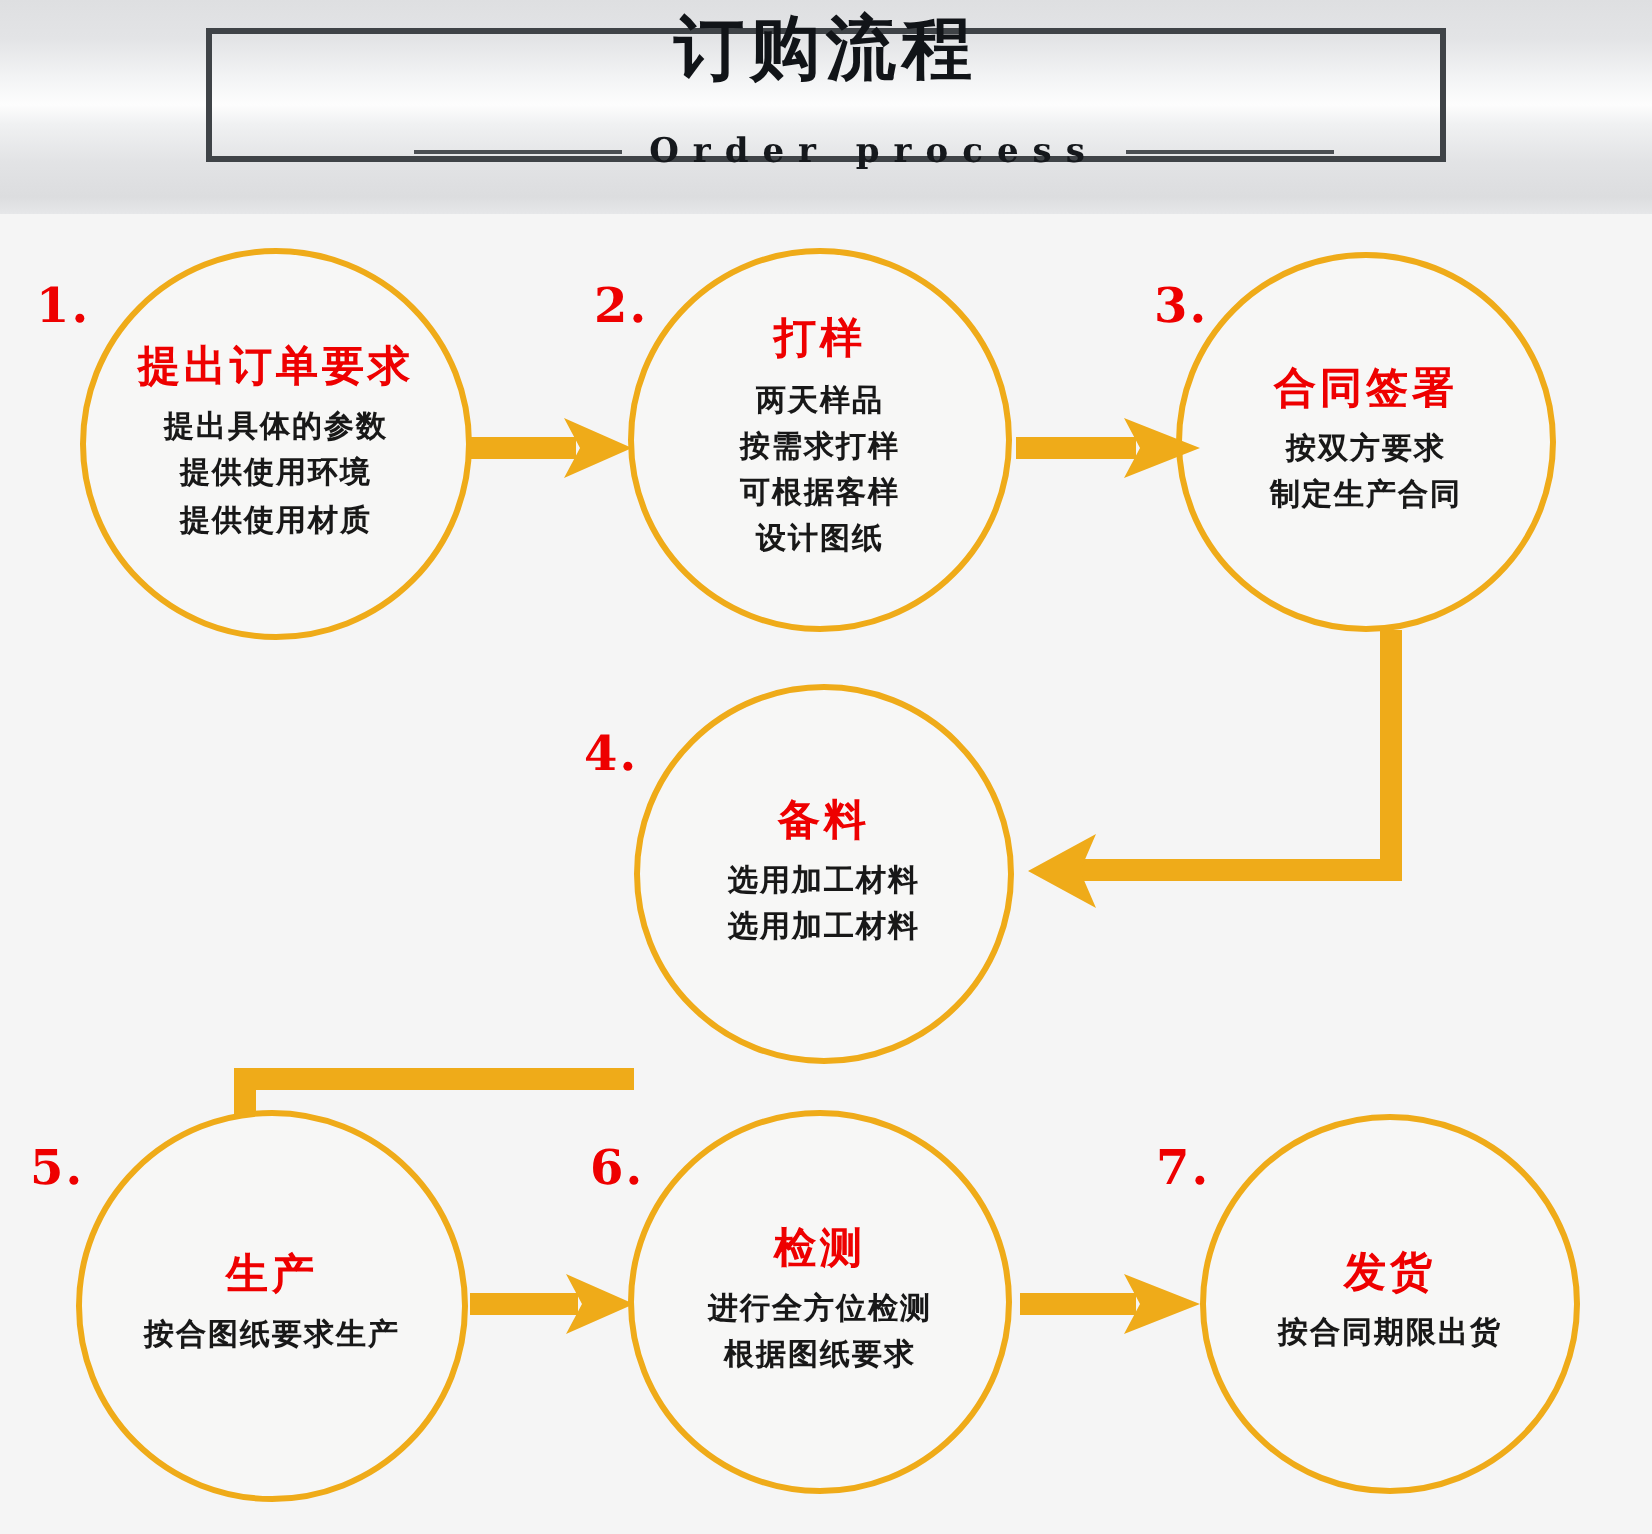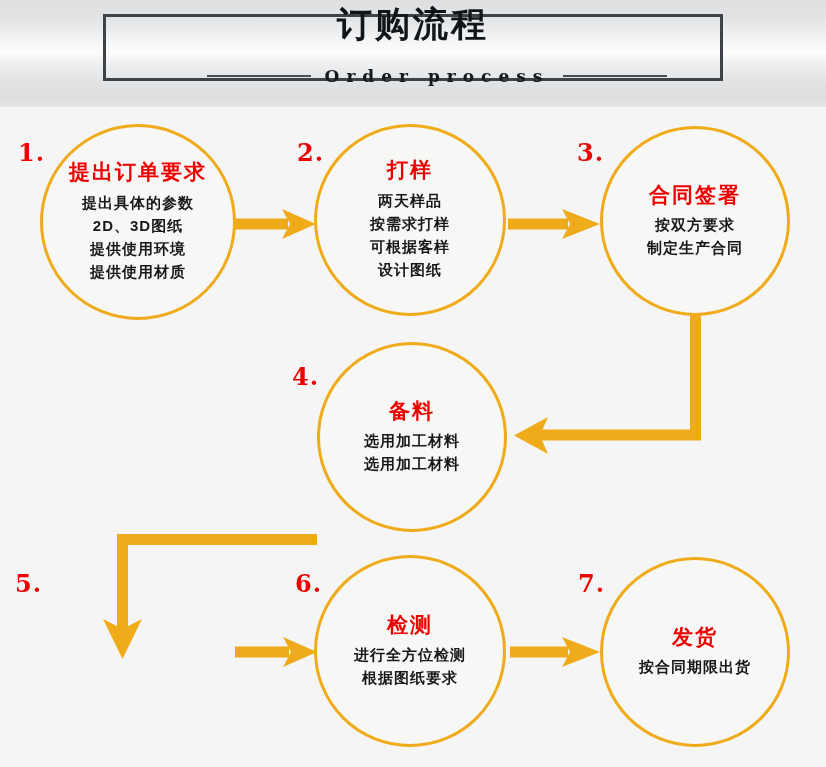--- a/index.html
+++ b/index.html
@@ -142,39 +142,38 @@
   </div>
 </div>
 
 <div class="flow">
 
   <span class="step-num" style="left:18px; top:31px;">1.</span>
   <div class="node" style="left:40px; top:17px; width:196px; height:196px;">
     <div class="node-title">提出订单要求</div>
     <div class="node-lines">
       <div>提出具体的参数</div>
-      <div>2D、3D图纸</div>
       <div>提供使用环境</div>
       <div>提供使用材质</div>
     </div>
   </div>
 
   <span class="step-num" style="left:297px; top:31px;">2.</span>
   <div class="node" style="left:314px; top:17px; width:192px; height:192px;">
     <div class="node-title">打样</div>
     <div class="node-lines">
       <div>两天样品</div>
       <div>按需求打样</div>
       <div>可根据客样</div>
       <div>设计图纸</div>
     </div>
   </div>
 
   <span class="step-num" style="left:577px; top:31px;">3.</span>
-  <div class="node" style="left:600px; top:19px; width:190px; height:190px;">
+  <div class="node" style="left:588px; top:19px; width:190px; height:190px;">
     <div class="node-title">合同签署</div>
     <div class="node-lines">
       <div>按双方要求</div>
       <div>制定生产合同</div>
     </div>
   </div>
 
   <svg class="arrow-h" style="left:232px; top:97px; width:86px;" viewBox="0 0 86 40">
     <path d="M2 20 L56 20" stroke="#efab19" stroke-width="11" fill="none"></path>
     <path d="M50 5 L84 20 L50 35 L58 20 Z" fill="#efab19"></path>
@@ -198,20 +197,26 @@
     <path d="M195.5 8 L195.5 128 L40 128" stroke="#efab19" stroke-width="11" fill="none" stroke-linecap="butt"></path>
     <path d="M48 110 L14 128.5 L48 147 L40 128.5 Z" fill="#efab19"></path>
   </svg>
 
   <svg class="elbow" style="left:95px; top:400px; width:230px; height:170px;" viewBox="0 0 230 170">
     <path d="M222 32.5 L27.5 32.5 L27.5 125" stroke="#efab19" stroke-width="11" fill="none" stroke-linecap="butt"></path>
     <path d="M8 112 L27.5 152 L47 112 L27.5 122 Z" fill="#efab19"></path>
   </svg>
 
   <span class="step-num" style="left:15px; top:462px;">5.</span>
+  <div class="node" style="left:38px; top:448px; width:196px; height:196px;">
+    <div class="node-title">生产</div>
+    <div class="node-lines">
+      <div>按合图纸要求生产</div>
+    </div>
+  </div>
 
   <span class="step-num" style="left:295px; top:462px;">6.</span>
   <div class="node" style="left:314px; top:448px; width:192px; height:192px;">
     <div class="node-title">检测</div>
     <div class="node-lines">
       <div>进行全方位检测</div>
       <div>根据图纸要求</div>
     </div>
   </div>
 

